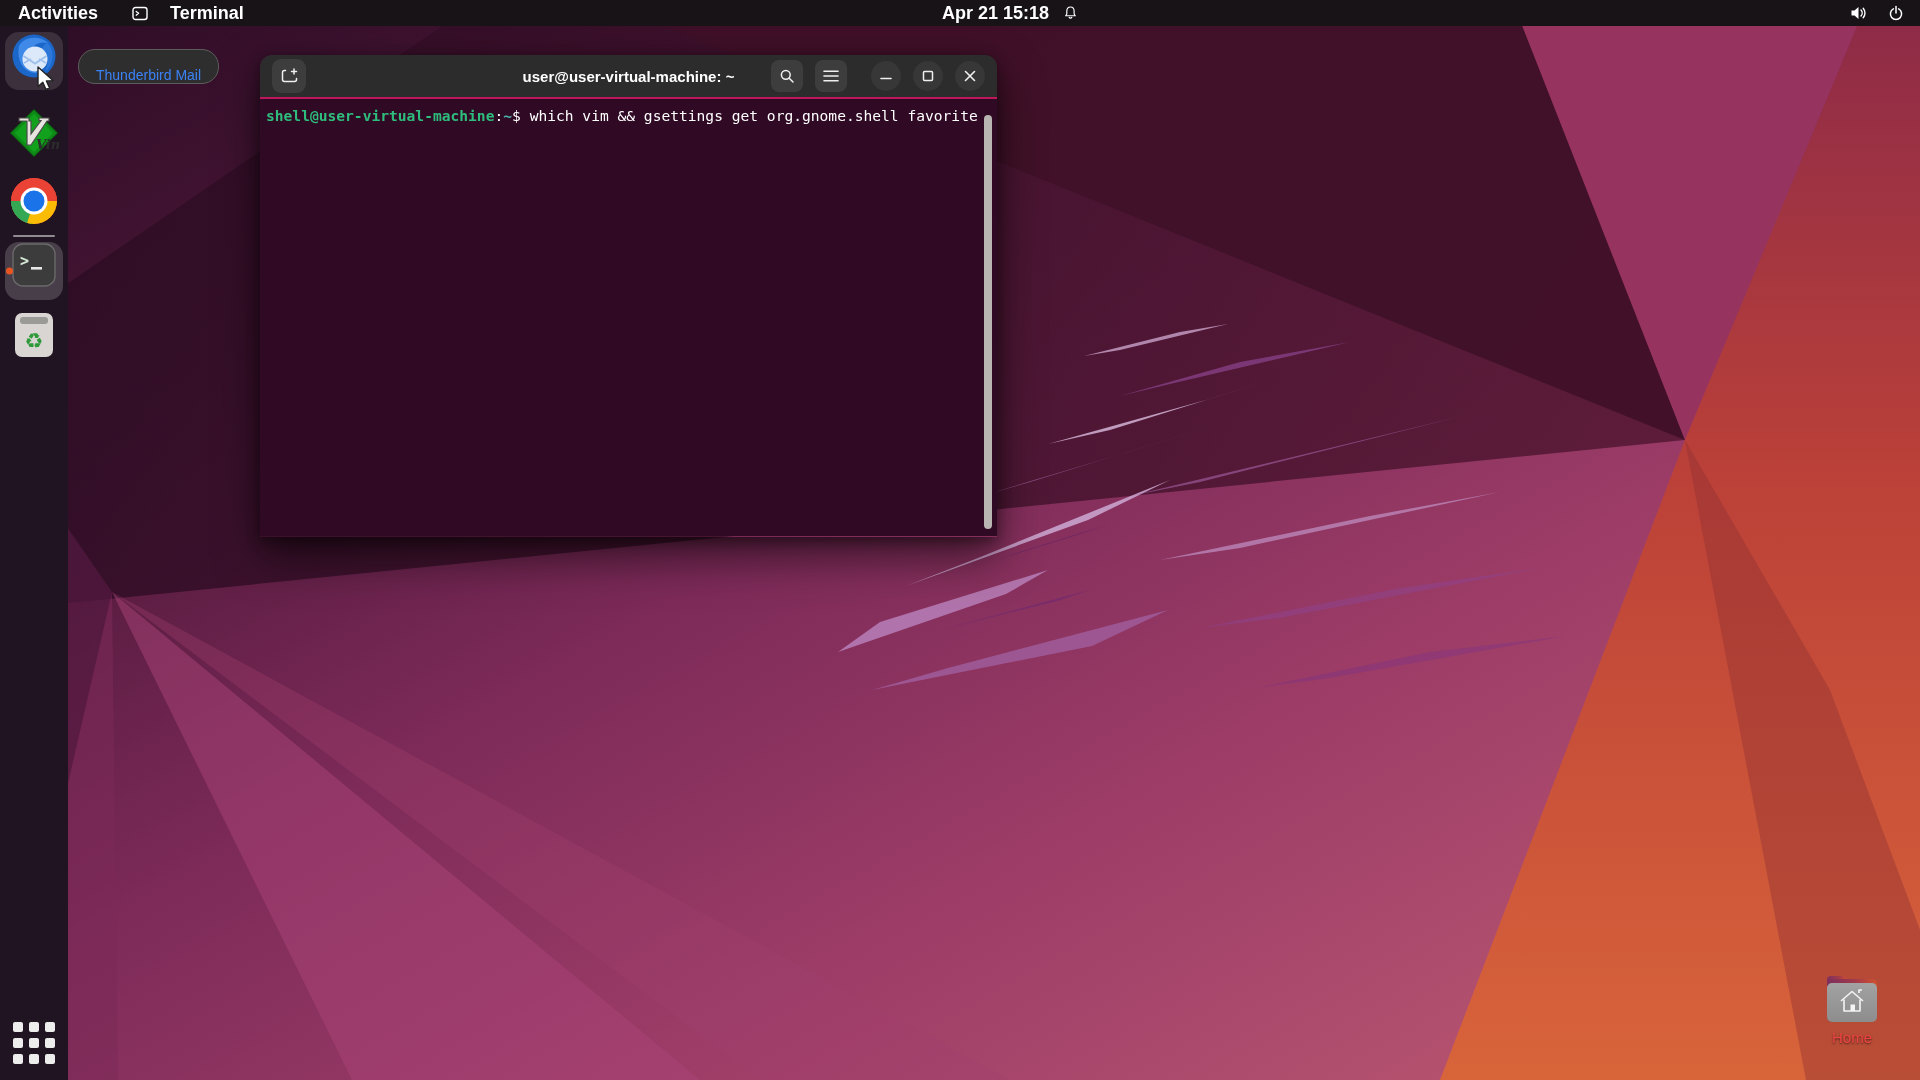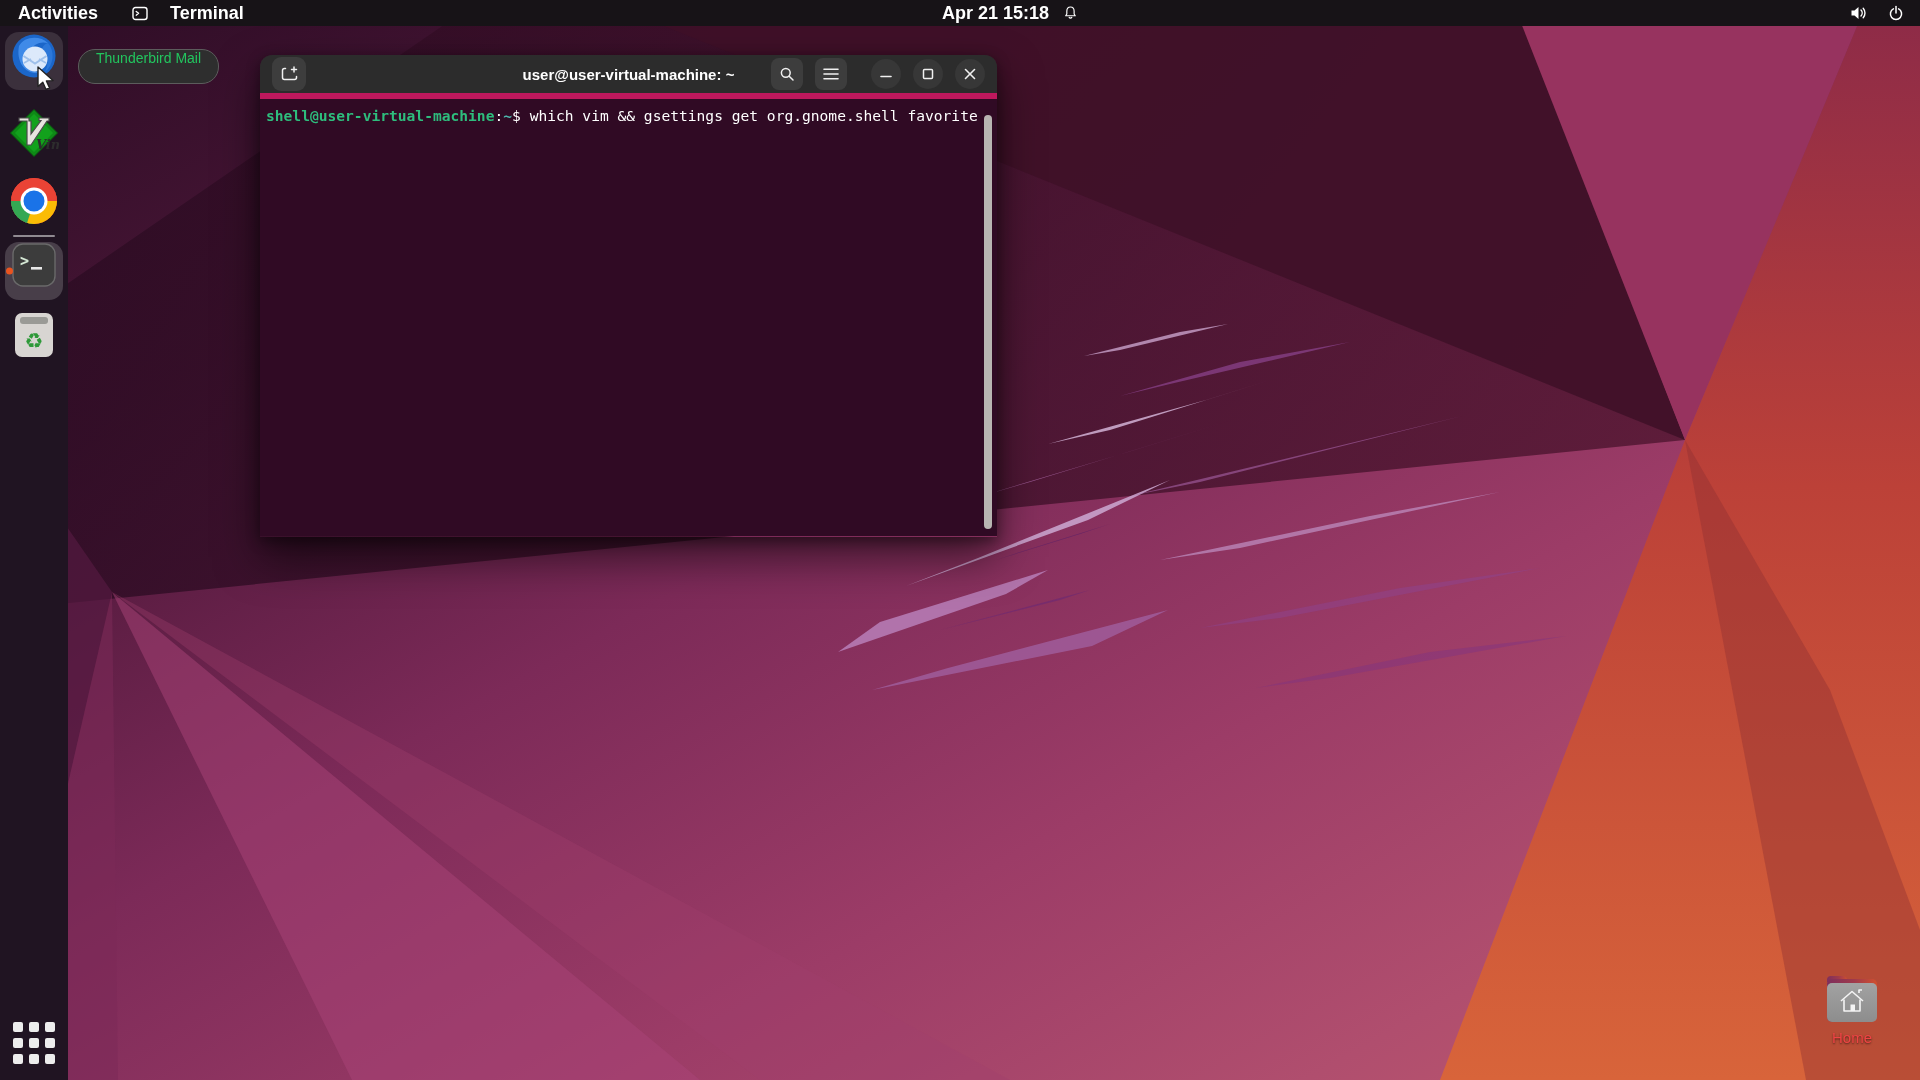--- a/index.html
+++ b/index.html
@@ -24,28 +24,28 @@
   .dock-item.hovered{background:rgba(255,255,255,.12);}
   .dock-item.focused{background:rgba(255,255,255,.18);}
   .run-dot{position:absolute;left:1px;top:50%;transform:translateY(-50%);width:7px;height:7px;border-radius:50%;
            background:var(--accent_orange);}
   .dock-sep{position:absolute;left:13px;width:42px;height:2px;border-radius:1px;background:rgba(255,255,255,.5);}
   .show-apps{position:absolute;left:50%;transform:translateX(-50%);bottom:16px;width:42px;height:42px;
              display:grid;grid-template-columns:repeat(3,10px);grid-template-rows:repeat(3,10px);gap:6px;
              align-content:center;justify-content:center;}
   .show-apps span{background:#ededed;border-radius:2px;}
   
-  .tooltip{position:absolute;left:78px;top:49px;height:33px;z-index:18;display:flex;align-items:flex-start;
+  .tooltip{position:absolute;left:78px;top:49px;height:33px;z-index:18;display:flex;align-items:flex-end;
            padding:0 17px;border-radius:17px;background:var(--tooltip_bg);border:1px solid #5c5c5c;
-           color:#22c55e;font-size:14px;}
+           color:#3b82f6;font-size:14px;}
   
   .term{position:absolute;left:260px;top:55px;width:737px;height:482px;z-index:6;
         border-radius:12px 12px 0 0;box-shadow:0 20px 44px rgba(0,0,0,.55),0 4px 14px rgba(0,0,0,.4);}
   .term-header{position:relative;height:44px;background:var(--header_bg);border-radius:12px 12px 0 0;
-               display:flex;align-items:center;padding:0 12px;border-bottom:6px solid #be185d;box-sizing:border-box;}
+               display:flex;align-items:center;padding:0 12px;border-bottom:2px solid #be185d;box-sizing:border-box;}
   .hbtn{display:flex;align-items:center;justify-content:center;border:none;cursor:pointer;}
   .hbtn.square{width:32px;height:32px;border-radius:8px;background:#3d3d3d;}
   .hbtn.newtab{width:34px;height:34px;border-radius:9px;background:#3d3d3d;}
   .hbtn.circle{width:30px;height:30px;border-radius:50%;background:#373737;}
   .term-title{position:absolute;left:50%;top:50%;transform:translate(-50%,-50%);
               color:#fff;font-size:15px;font-weight:bold;white-space:nowrap;}
   .spacer{flex:1;}
   .term-body{position:relative;height:437px;background:var(--terminal_bg);
              font-family:"DejaVu Sans Mono",monospace;font-size:14.6px;line-height:19px;
              color:#ffffff;padding:7px 20px 0 6px;box-sizing:border-box;}

